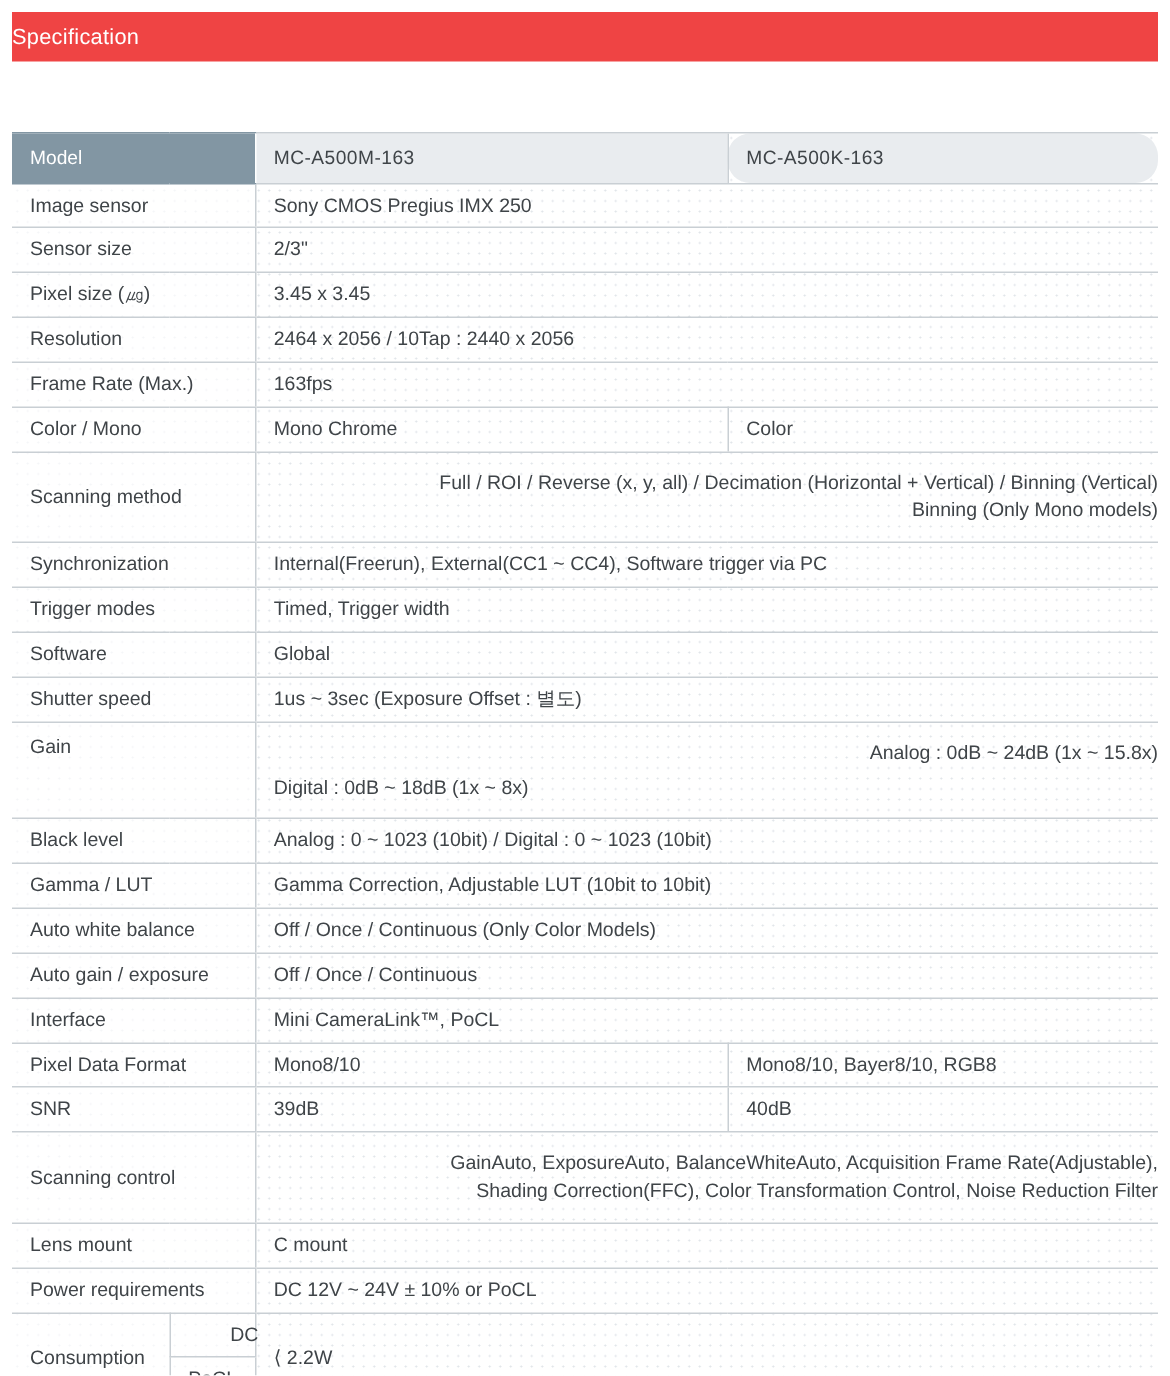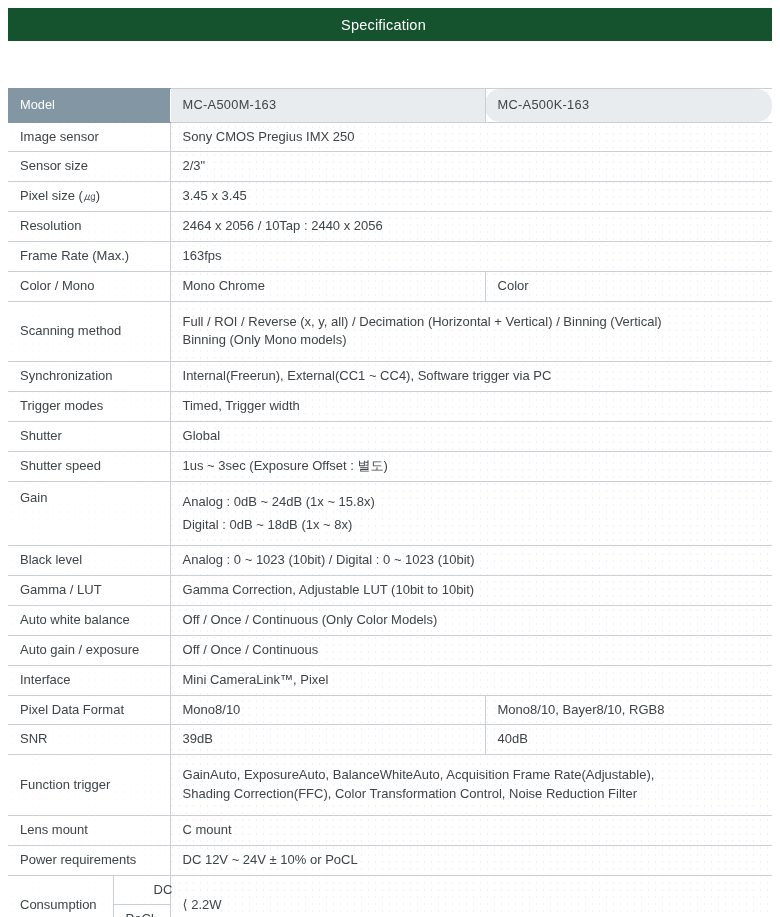--- a/index.html
+++ b/index.html
@@ -15,24 +15,24 @@
     width: 780px; height: 917px;
     overflow: hidden;
     background: #ffffff;
   }
 
   
   .banner {
     position: absolute;
     left: 8px; top: 8px;
     width: 764px; height: 33px;
-    background: #14532d;
+    background: #ef4444;
     display: flex;
     align-items: center;
-    justify-content: center;
+    justify-content: flex-start;
   }
   .banner-title {
     color: #ffffff;
     font-size: 14.5px;
     letter-spacing: .2px;
     padding-right: 13px;
     font-weight: 400;
   }
 
   
@@ -104,21 +104,21 @@
     border-bottom: 1px solid #c9cfd4;
     border-left: 1px solid #ffffff;
     letter-spacing: .3px;
     margin-top: 10px;
   }
   tr.head td.val2 { border-left: 1px solid #c9cfd4; }
 
   
   tr.tall td { padding-top: 11px; padding-bottom: 11px; }
 
-  .line2 { display:block; }
+  .line2 { display:block;text-align:right; }
   .gap-line { display:block; margin-top: 4px; }
 </style>
 </head>
 <body>
 
 <div id="page">
 
   <div class="banner">
     <span class="banner-title">Specification</span>
   </div>
@@ -182,21 +182,21 @@
           <td class="label" colspan="2">Synchronization</td>
           <td class="val" colspan="2">Internal(Freerun), External(CC1 ~ CC4), Software trigger via PC</td>
         </tr>
 
         <tr>
           <td class="label" colspan="2">Trigger modes</td>
           <td class="val" colspan="2">Timed, Trigger width</td>
         </tr>
 
         <tr>
-          <td class="label" colspan="2">Shutter</td>
+          <td class="label" colspan="2">Software</td>
           <td class="val" colspan="2">Global</td>
         </tr>
 
         <tr>
           <td class="label" colspan="2">Shutter speed</td>
           <td class="val" colspan="2">1us ~ 3sec (Exposure Offset : 별도)</td>
         </tr>
 
         <tr class="tall">
           <td class="label" colspan="2" style="vertical-align:top;padding-top:7px;">Gain</td>
@@ -221,37 +221,37 @@
           <td class="val" colspan="2">Off / Once / Continuous (Only Color Models)</td>
         </tr>
 
         <tr>
           <td class="label" colspan="2">Auto gain / exposure</td>
           <td class="val" colspan="2">Off / Once / Continuous</td>
         </tr>
 
         <tr>
           <td class="label" colspan="2">Interface</td>
-          <td class="val" colspan="2">Mini CameraLink™, Pixel</td>
+          <td class="val" colspan="2">Mini CameraLink™, PoCL</td>
         </tr>
 
         <tr>
           <td class="label" colspan="2">Pixel Data Format</td>
           <td class="val">Mono8/10</td>
           <td class="val2">Mono8/10, Bayer8/10, RGB8</td>
         </tr>
 
         <tr>
           <td class="label" colspan="2">SNR</td>
           <td class="val">39dB</td>
           <td class="val2">40dB</td>
         </tr>
 
         <tr class="tall">
-          <td class="label" colspan="2">Function trigger</td>
+          <td class="label" colspan="2">Scanning control</td>
           <td class="val" colspan="2">
             <span class="line2">GainAuto, ExposureAuto, BalanceWhiteAuto, Acquisition Frame Rate(Adjustable),</span>
             <span class="line2">Shading Correction(FFC), Color Transformation Control, Noise Reduction Filter</span>
           </td>
         </tr>
 
         <tr>
           <td class="label" colspan="2">Lens mount</td>
           <td class="val" colspan="2">C mount</td>
         </tr>

